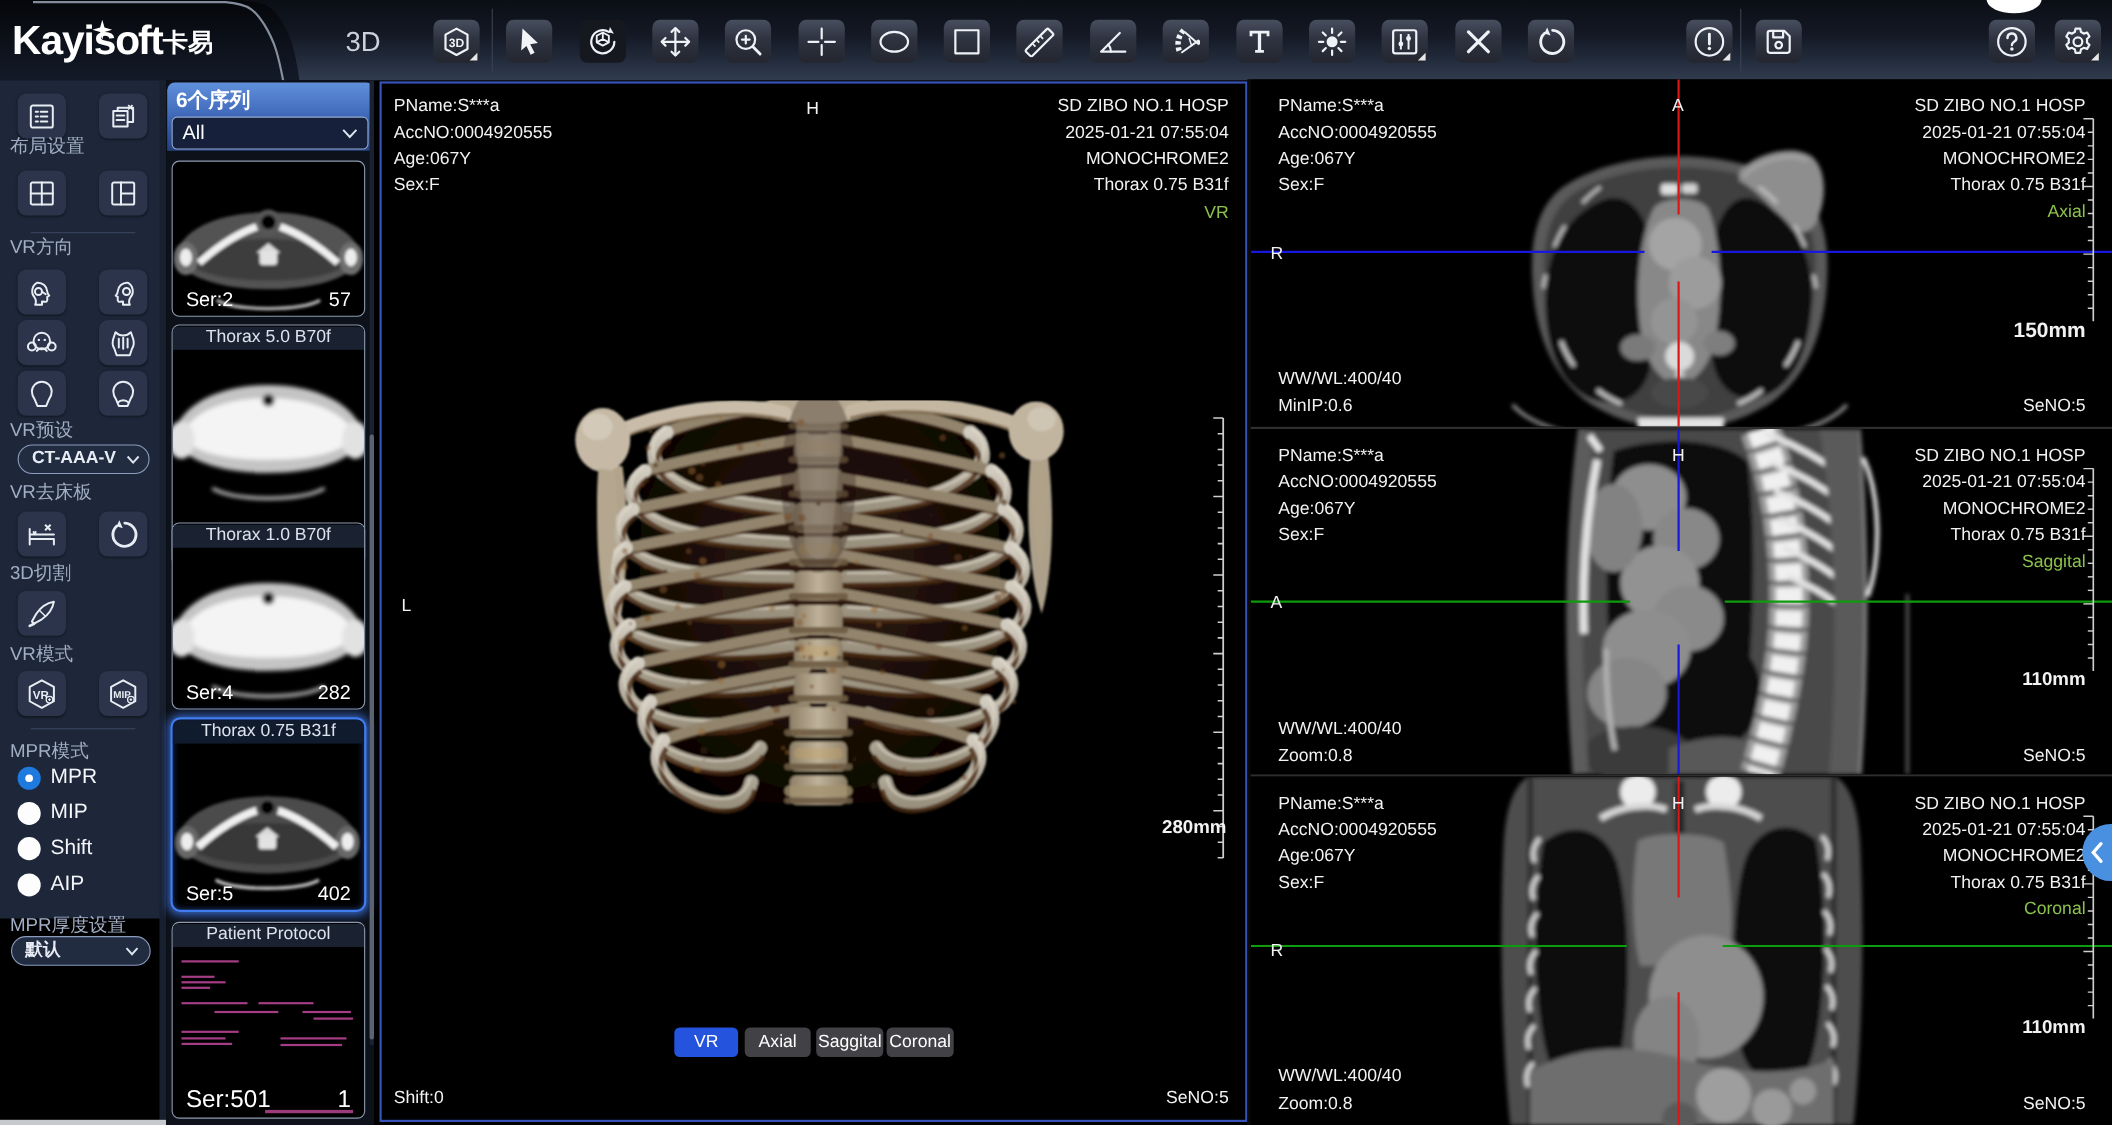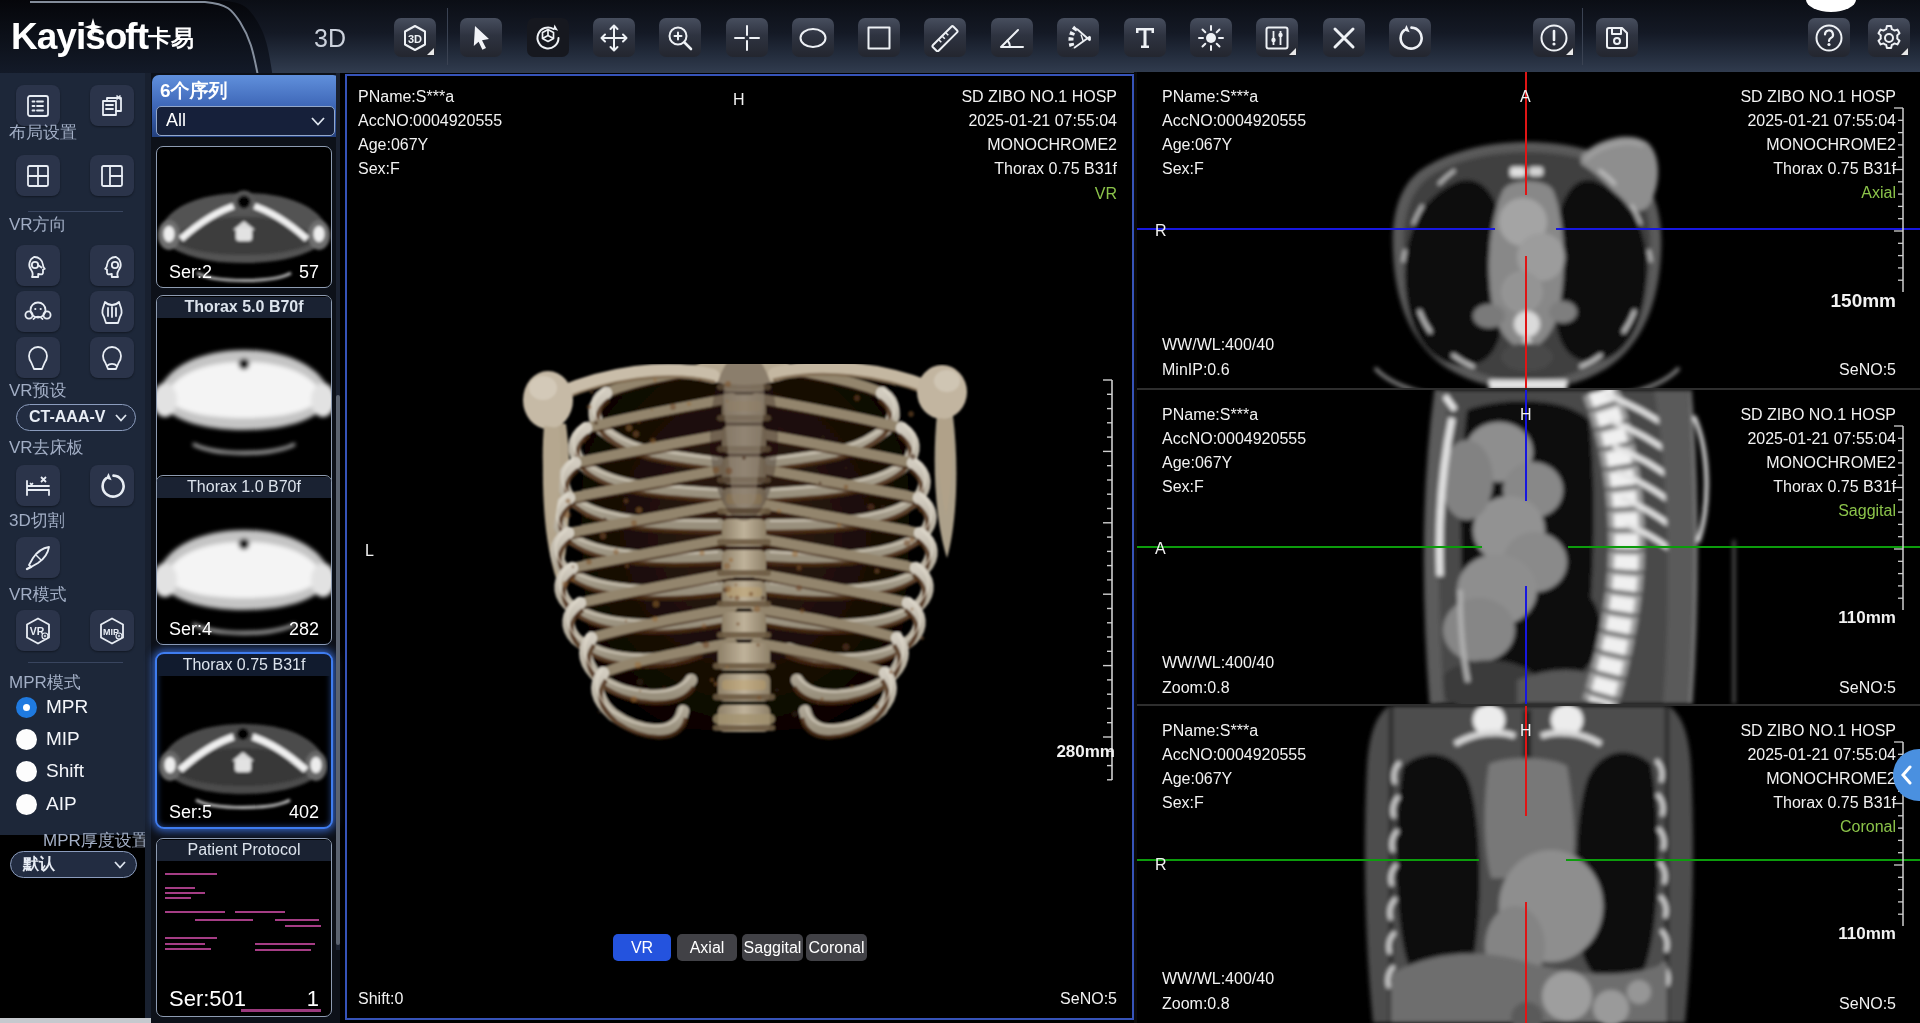--- a/index.html
+++ b/index.html
@@ -306,21 +306,21 @@
   <div class="slab" style="left:9px;top:598px;">MPR模式</div>
   <div class="radio" style="left:16px;top:624px;background:#1f7ae0;"></div>
   <div style="position:absolute;left:23px;top:631px;width:7px;height:7px;border-radius:50%;background:#fff;"></div>
   <div class="rlab" style="left:46px;top:623px;">MPR</div>
   <div class="radio" style="left:16px;top:656px;"></div>
   <div class="rlab" style="left:46px;top:655px;">MIP</div>
   <div class="radio" style="left:16px;top:688px;"></div>
   <div class="rlab" style="left:46px;top:687px;">Shift</div>
   <div class="radio" style="left:16px;top:721px;"></div>
   <div class="rlab" style="left:46px;top:720px;">AIP</div>
-  <div class="slab" style="left:9px;top:756px;margin-left:34px;">MPR厚度设置</div>
+  <div class="slab" style="left:9px;top:756px;">MPR厚度设置</div>
   <div class="ssel" style="left:10px;top:778px;width:127px;height:27px;font-weight:bold;border-radius:14px;">默认<svg style="position:absolute;right:10px;top:9px" width="12" height="8" viewBox="0 0 12 8">
         <path d="M1 1 L6 6.5 L11 1" stroke="#dde4ee" stroke-width="1.8" fill="none"></path>
       </svg></div>
   <div style="position:absolute;left:145px;top:0;width:6px;height:945px;background:#18202f;"></div>
   <div style="position:absolute;left:0;top:945px;width:151px;height:5px;background:#c6c9ce;"></div>
 </div>
 <div id="thumbs">
   <div style="position:absolute;left:1px;top:2px;width:188px;height:62px;border-radius:7px 7px 0 0;background:linear-gradient(#6090dc 0%,#3b63b4 55%,#23407e 100%);"></div>
   <div style="position:absolute;left:9px;top:5px;color:#fff;font-size:19px;font-weight:bold;">6个序列</div>
   <div style="position:absolute;left:5px;top:33px;width:179px;height:30px;border-radius:5px;border:1.5px solid #93a7c9;background:#16203a;color:#fff;font-size:18px;line-height:27px;padding-left:9px;">All<svg style="position:absolute;right:9px;top:10px" width="14" height="9" viewBox="0 0 14 9">
@@ -341,21 +341,21 @@
           <ellipse cx="162" cy="87" rx="5.5" ry="8" fill="#ededed"></ellipse>
 <path d="M24 92 C42 76 60 64 80 58" stroke="#f0f0f0" stroke-width="6.5" fill="none"></path>
 <path d="M150 92 C132 76 114 64 94 58" stroke="#f0f0f0" stroke-width="6.5" fill="none"></path>
 <circle cx="87" cy="55" r="6.5" fill="#060606"></circle>
           <circle cx="87" cy="55" r="9.5" fill="none" stroke="#585858" stroke-width="4"></circle>
 <path d="M87 74 l-11 9 h22 Z" fill="#dadada"></path>
           <rect x="79" y="81" width="16" height="13" rx="3" fill="#e2e2e2"></rect>
 <path d="M40 126 C58 136 116 136 134 126" stroke="#b8b8b8" stroke-width="3" fill="none"></path>
 </g>
       </svg><div class="cser">Ser:2</div><div class="cnum">57</div></div>
-  <div class="card" style="top:222px;height:220px;font-weight:bold;">
+  <div class="card" style="top:222px;height:220px;">
       <div class="ctitle">Thorax 5.0 B70f</div>
       <div style="position:absolute;top:20px;left:0"><svg width="174" height="150" viewBox="0 0 174 150">
 <defs>
             <filter id="tb2">
               <feGaussianBlur stdDeviation="2"></feGaussianBlur>
             </filter>
           </defs>
 <g filter="url(#tb2)">
 <path d="M0 80 C8 50 45 34 87 34 C129 34 166 50 174 80 C166 104 128 114 87 114 C46 114 8 104 0 80 Z" fill="#c4c4c4"></path>
 <path d="M8 80 C18 58 48 46 87 46 C126 46 156 58 166 80 C156 96 124 102 87 102 C50 102 18 96 8 80 Z" fill="#f4f4f4"></path>

